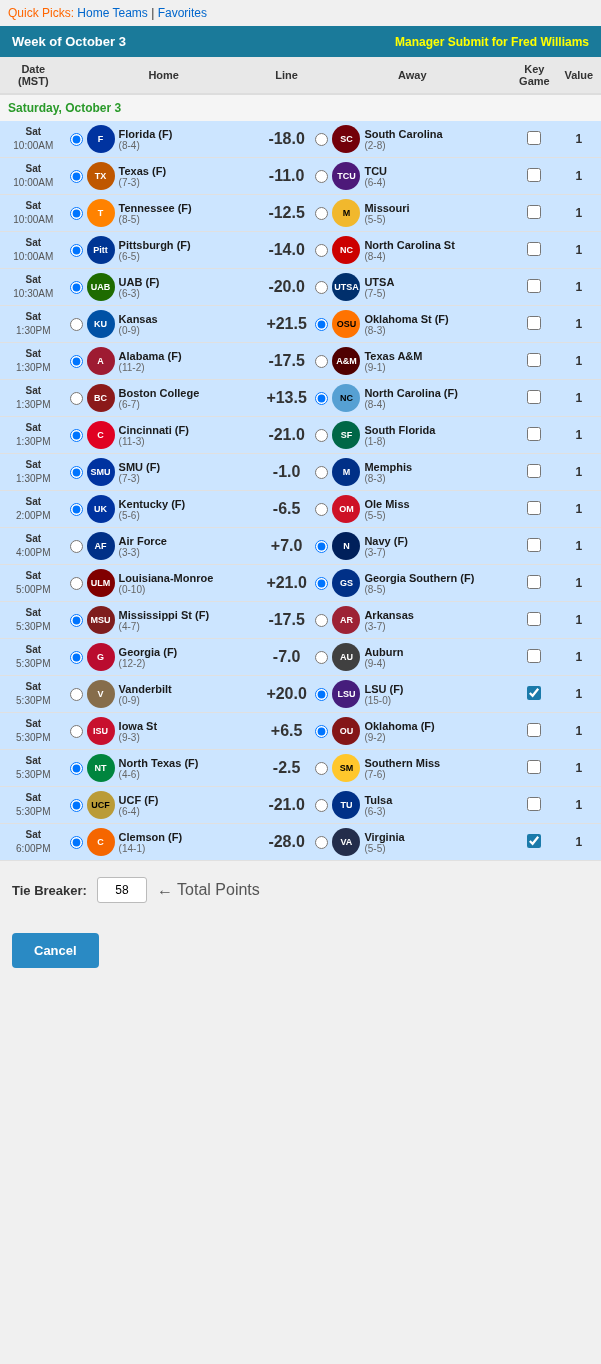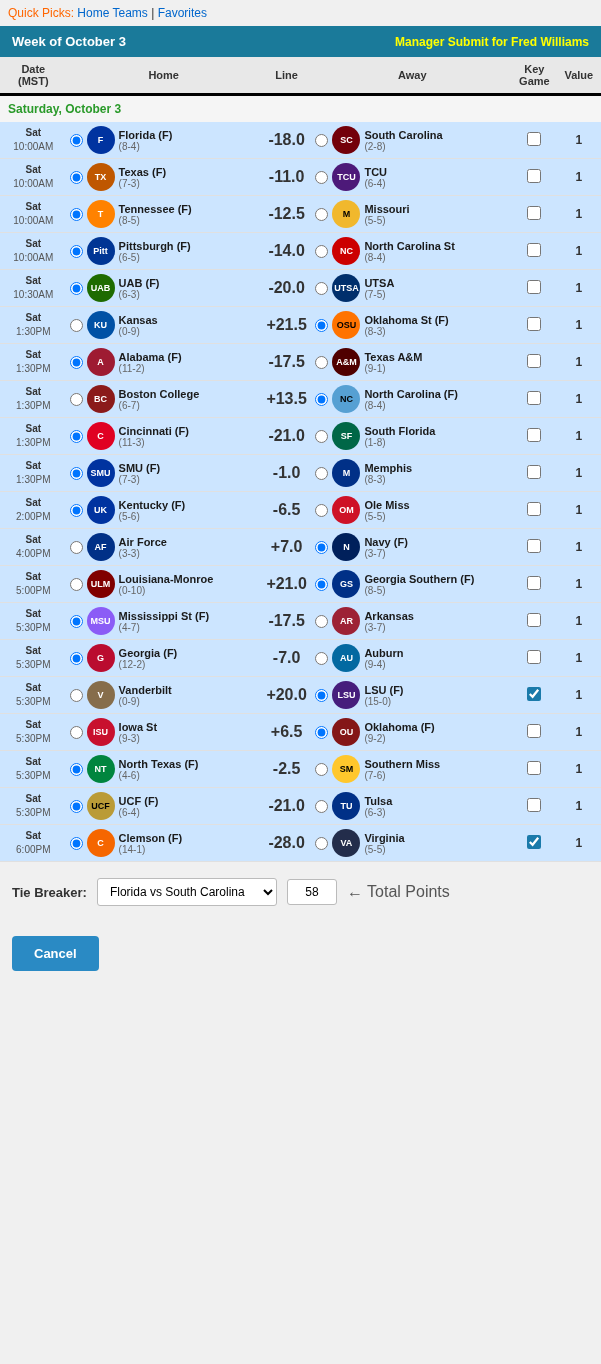--- a/index.html
+++ b/index.html
@@ -28,21 +28,21 @@
     }
 
     .main-table thead tr {
       background: #e8e8e8;
     }
     .main-table thead th {
       padding: 6px 4px;
       text-align: center;
       font-weight: bold;
       font-size: 11px;
-      border-bottom: 3px solid #000000;
+      border-bottom: 1px solid #000000;
       color: #333;
     }
     .main-table thead th.date-col { width: 60px; }
     .main-table thead th.home-col { width: 175px; }
     .main-table thead th.line-col { width: 45px; }
     .main-table thead th.away-col { width: 180px; }
     .main-table thead th.key-col { width: 40px; margin-left: 21px; }
     .main-table thead th.val-col { width: 40px; }
 
     .section-header td {
@@ -149,24 +149,24 @@
     .logo-cincinnati { background: #e00122; }
     .logo-southflorida { background: #006747; }
     .logo-smu { background: #0033a0; }
     .logo-memphis { background: #003087; }
     .logo-kentucky { background: #0033a0; }
     .logo-olemiss { background: #ce1126; }
     .logo-airforce { background: #003087; }
     .logo-navy { background: #00205b; }
     .logo-louisianamonroe { background: #800000; }
     .logo-georgiasouthern { background: #003087; }
-    .logo-mississippist { background: #8b5cf6; }
+    .logo-mississippist { background: #7f1d1d; }
     .logo-arkansas { background: #9d2235; }
     .logo-georgia { background: #ba0c2f; }
-    .logo-auburn { background: #0369a1; }
+    .logo-auburn { background: #404040; }
     .logo-vanderbilt { background: #866d4b; }
     .logo-lsu { background: #461d7c; }
     .logo-iowast { background: #c8102e; }
     .logo-oklahoma { background: #841617; }
     .logo-northtexas { background: #00853e; }
     .logo-southernmiss { background: #ffc72c; color: #000; }
     .logo-ucf { background: #ba9b37; color: #000; text-align: right; }
     .logo-tulsa { background: #003087; }
     .logo-clemson { background: #f56600; }
     .logo-virginia { background: #232d4b; }
@@ -785,20 +785,19 @@
           </div>
         </td>
         <td class="key-cell"><input type="checkbox" checked="" style="accent-color: rgb(26, 122, 170);"></td>
         <td class="val-cell">1</td>
       </tr>
     </tbody>
 </table>
 
 <div class="tie-breaker-section">
   <span class="tie-breaker-label">Tie Breaker:</span>
-  <select class="tie-breaker-select"><option value="Florida vs South Carolina">Florida vs South Carolina</option><option value="Other Matchup">Other Matchup</option></select>
   <input type="text" class="tie-breaker-input" value="58" style="">
   <span class="total-points-label">← Total Points</span>
 </div>
 
 <div class="buttons-section">
   <button class="btn-cancel">Cancel</button>
 </div>
 
 </body></html>

